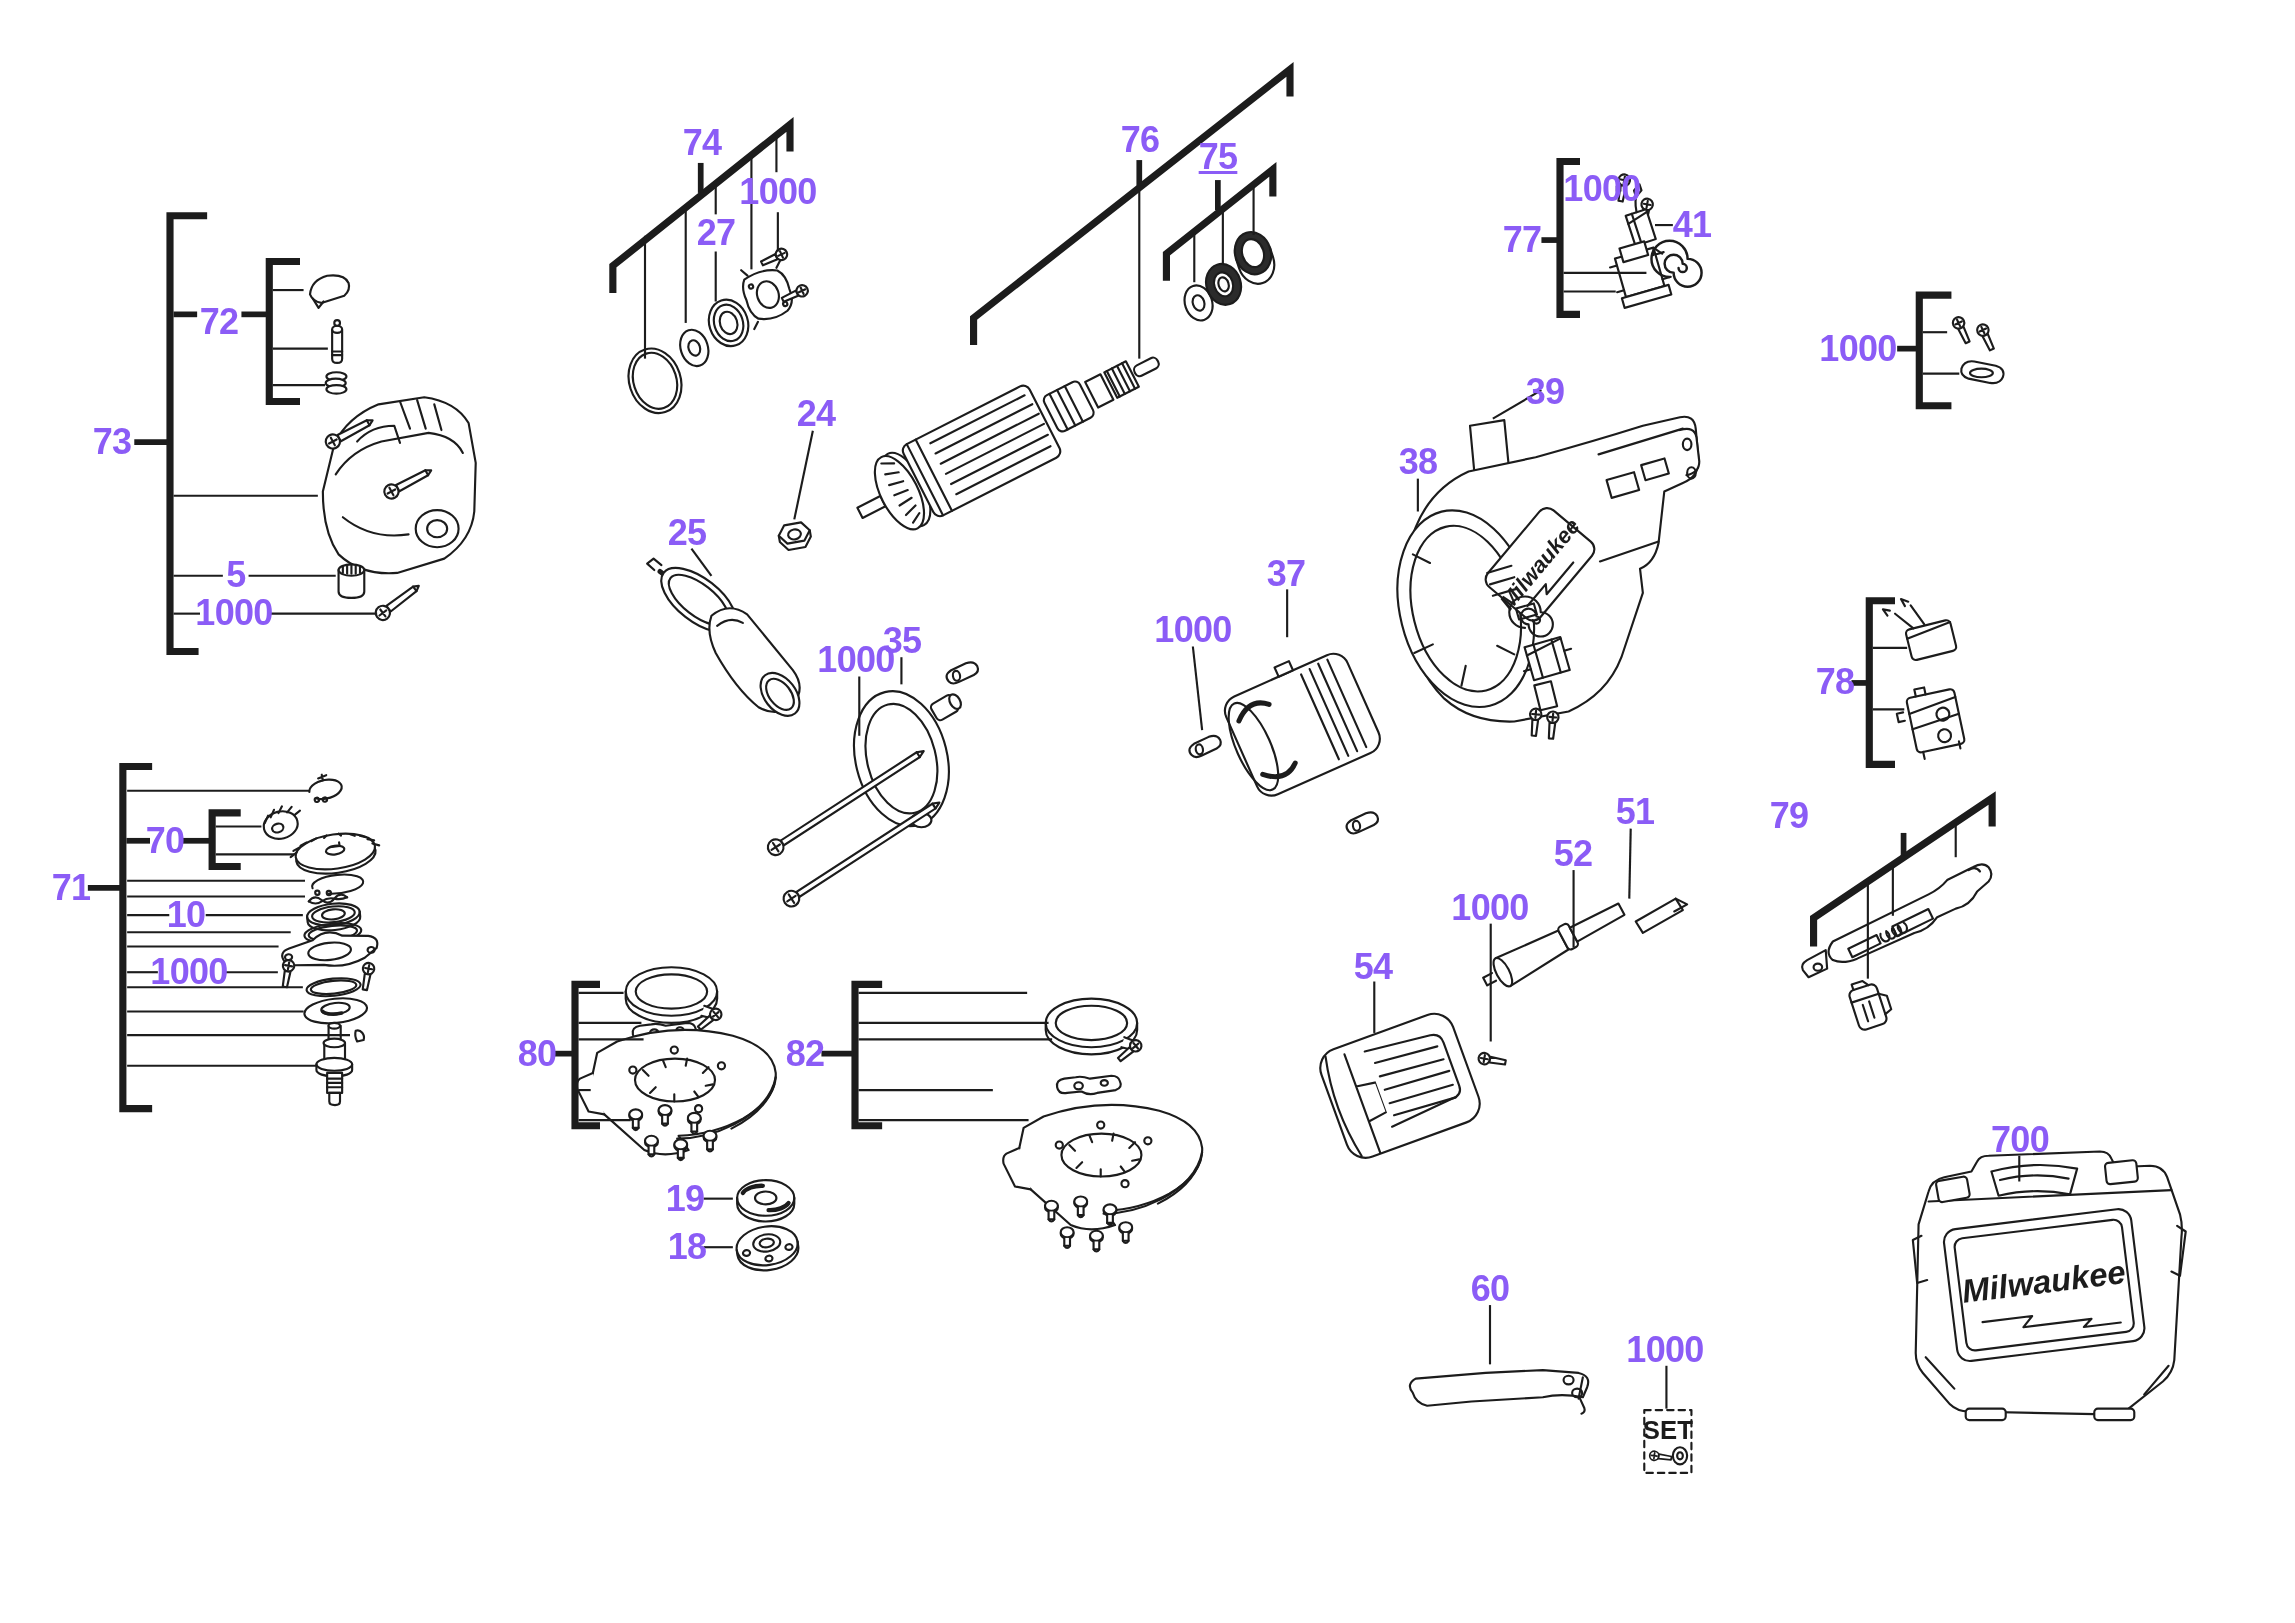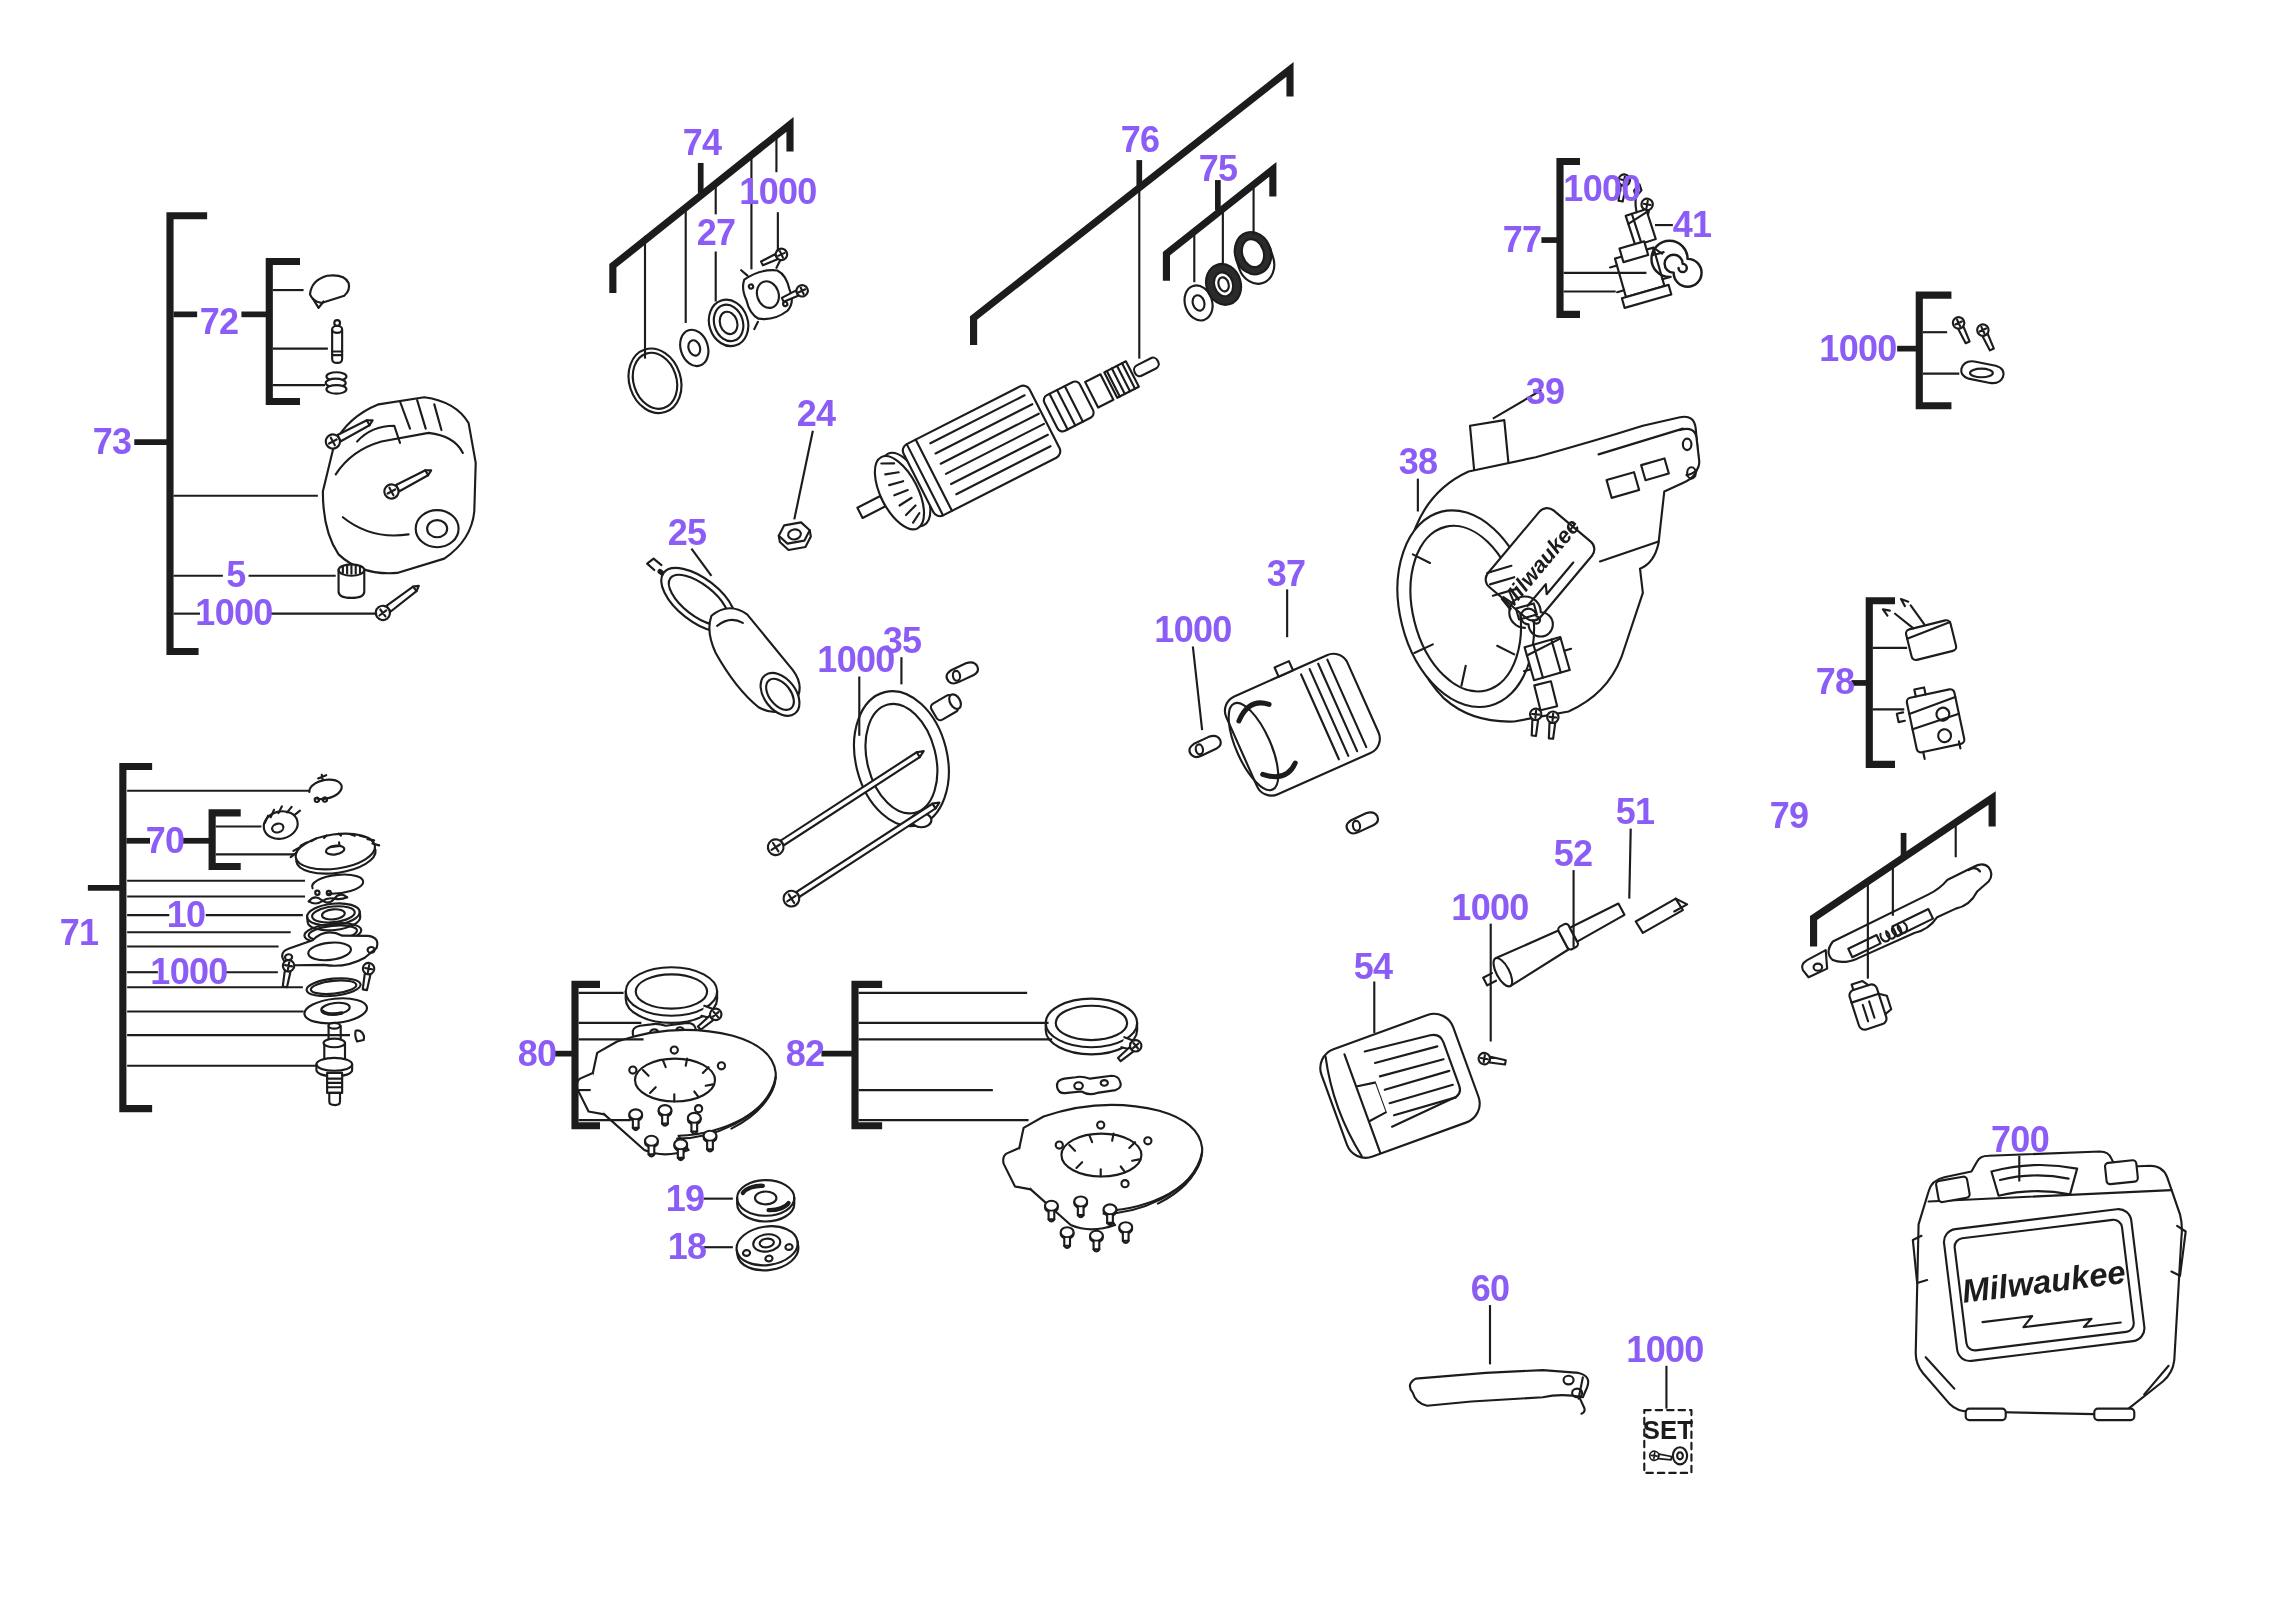--- a/index.html
+++ b/index.html
@@ -588,38 +588,38 @@
       <path d="M2827,1618 V1654" stroke-width="3"></path>
       <path d="M2650,1212 V1282" stroke-width="3"></path>
       <path d="M2615,1236 V1370" stroke-width="3"></path>
       <path d="M2738,1153 V1200" stroke-width="3"></path>
     </svg>
 
 <div class="callout" style="left: 702px; top: 143px;">74</div>
     <div class="callout" style="left: 778px; top: 192px;">1000</div>
     <div class="callout" style="left: 716px; top: 233px;">27</div>
     <div class="callout" style="left: 1140px; top: 140px;">76</div>
-    <div class="callout" style="left: 1218px; top: 169px;">75</div>
+    <div class="callout" style="left: 1218px; top: 157px; text-decoration: underline;">75</div>
     <div class="callout" style="left: 1522px; top: 240px;">77</div>
     <div class="callout" style="left: 1602px; top: 189px;">1000</div>
     <div class="callout" style="left: 1692px; top: 225px; text-align: right;">41</div>
     <div class="callout" style="left: 1858px; top: 349px;">1000</div>
     <div class="callout" style="left: 1545px; top: 392px;">39</div>
     <div class="callout" style="left: 1418px; top: 462px;">38</div>
     <div class="callout" style="left: 816px; top: 414px;">24</div>
     <div class="callout" style="left: 687px; top: 533px;">25</div>
     <div class="callout" style="left: 1286px; top: 574px;">37</div>
     <div class="callout" style="left: 856px; top: 660px;">1000</div>
     <div class="callout" style="left: 902px; top: 641px;">35</div>
     <div class="callout" style="left: 1193px; top: 630px;">1000</div>
     <div class="callout" style="left: 112px; top: 442px;">73</div>
     <div class="callout" style="left: 219px; top: 314px; margin-top: 8px;">72</div>
     <div class="callout" style="left: 236px; top: 575px;">5</div>
     <div class="callout" style="left: 234px; top: 613px;">1000</div>
-    <div class="callout" style="left: 79px; top: 888px; margin-top: 45px;">71</div>
+    <div class="callout" style="left: 71px; top: 888px;">71</div>
     <div class="callout" style="left: 165px; top: 841px;">70</div>
     <div class="callout" style="left: 186px; top: 915px;">10</div>
     <div class="callout" style="left: 189px; top: 972px;">1000</div>
     <div class="callout" style="left: 537px; top: 1054px;">80</div>
     <div class="callout" style="left: 805px; top: 1054px;">82</div>
     <div class="callout" style="left: 685px; top: 1199px;">19</div>
     <div class="callout" style="left: 687px; top: 1247px;">18</div>
     <div class="callout" style="left: 1373px; top: 967px;">54</div>
     <div class="callout" style="left: 1490px; top: 908px;">1000</div>
     <div class="callout" style="left: 1573px; top: 854px; text-align: center;">52</div>

